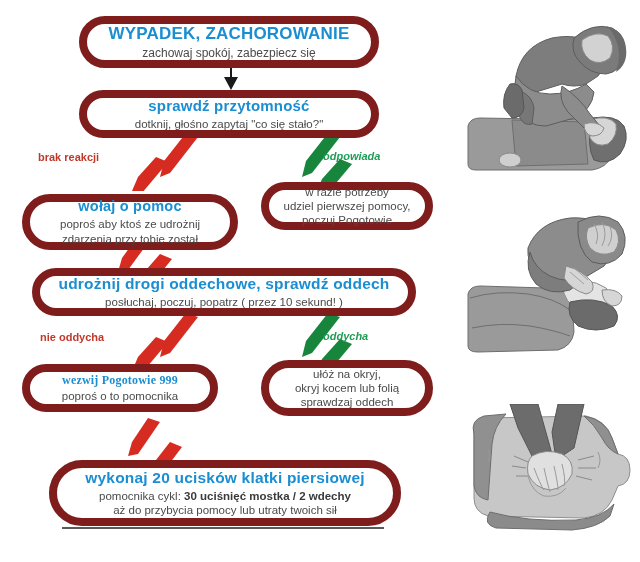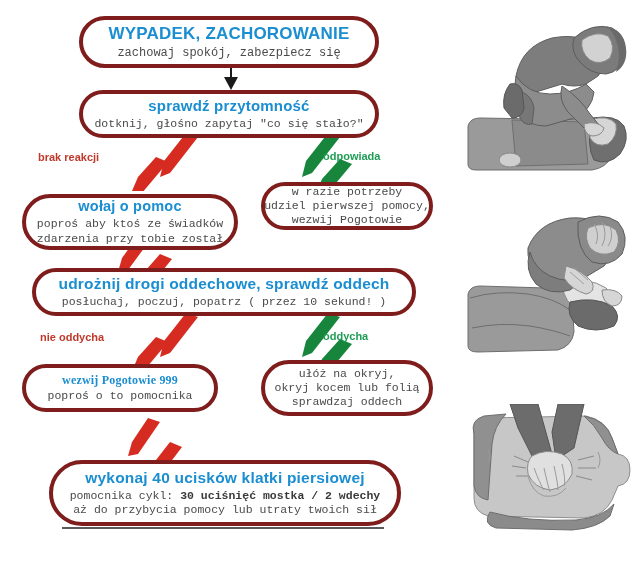--- a/index.html
+++ b/index.html
@@ -9,21 +9,21 @@
     font-family:"Liberation Sans","DejaVu Sans",sans-serif;
     overflow:hidden;
     position:relative;
   }
   #canvas{position:absolute;left:0;top:0;width:640px;height:562px;}
 
   
   .box{
     position:absolute;
     box-sizing:border-box;
-    border:4px solid #7f1d1d;
+    border:8px solid #7f1d1d;
     border-radius:40px;
     background:#ffffff;
     text-align:center;
     display:flex;
     flex-direction:column;
     justify-content:center;
     align-items:center;
     padding:3px 8px;
     z-index:5;
   }
@@ -31,34 +31,33 @@
     color:#1b8ed2;
     font-weight:bold;
     letter-spacing:.2px;
     line-height:1.18;
     white-space:nowrap;
   }
   .box .sub{
     color:#4a4a4a;
     line-height:1.24;
     white-space:nowrap;
-    font-family:Liberation Mono, monospace;
   }
   .box .sub b{color:#3a3a3a;}
 
   
   .blabel{
     position:absolute;
     font-weight:bold;
     font-size:11px;
     white-space:nowrap;
     z-index:6;
   }
   .blabel.red{color:#c0392b;}
-  .blabel.green{color:#1f9d55;}
+  .blabel.green{color:#1f9d55;font-style:italic;}
 
   
   .arrow{position:absolute;z-index:4;}
 
   
   .photo{
     position:absolute;
     overflow:hidden;
     background:#ffffff;
   }
@@ -119,28 +118,28 @@
     <div class="title" style="font-size:15px;">sprawdź przytomność</div>
     <div class="sub" style="font-size:11.5px;margin-top:2px;">dotknij, głośno zapytaj "co się stało?"</div>
   </div>
 
   <div class="blabel red" style="left:38px;top:151px;">brak reakcji</div>
 
   <div class="blabel green" style="left:323px;top:150px;">odpowiada</div>
 
   <div class="box" style="left:22px;top:194px;width:216px;height:56px;">
     <div class="title" style="font-size:14.5px;">wołaj o pomoc</div>
-    <div class="sub" style="font-size:11.5px;margin-top:2px;">poproś aby ktoś ze świadków</div>
+    <div class="sub" style="font-size:11.5px;margin-top:2px;">poproś aby ktoś ze udrożnij</div>
     <div class="sub" style="font-size:11.5px;">zdarzenia przy tobie został</div>
   </div>
 
   <div class="box" style="left:261px;top:182px;width:172px;height:48px;border-radius:28px;">
     <div class="sub" style="font-size:11.5px;">w razie potrzeby</div>
     <div class="sub" style="font-size:11.5px;">udziel pierwszej pomocy,</div>
-    <div class="sub" style="font-size:11.5px;">wezwij Pogotowie</div>
+    <div class="sub" style="font-size:11.5px;">poczuj Pogotowie</div>
   </div>
 
   <div class="box" style="left:32px;top:268px;width:384px;height:48px;">
     <div class="title" style="font-size:15.5px;">udrożnij drogi oddechowe, sprawdź oddech</div>
     <div class="sub" style="font-size:11.5px;margin-top:2px;">posłuchaj, poczuj, popatrz ( przez 10 sekund! )</div>
   </div>
 
   <div class="blabel red" style="left:40px;top:331px;">nie oddycha</div>
 
   <div class="blabel green" style="left:323px;top:330px;">oddycha</div>
@@ -150,21 +149,21 @@
     <div class="sub" style="font-size:11.5px;margin-top:2px;">poproś o to pomocnika</div>
   </div>
 
   <div class="box" style="left:261px;top:360px;width:172px;height:56px;border-radius:28px;">
     <div class="sub" style="font-size:11.5px;">ułóż na okryj,</div>
     <div class="sub" style="font-size:11.5px;">okryj kocem lub folią</div>
     <div class="sub" style="font-size:11.5px;">sprawdzaj oddech</div>
   </div>
 
   <div class="box" style="left:49px;top:460px;width:352px;height:66px;">
-    <div class="title" style="font-size:15.5px;">wykonaj 40 ucisków klatki piersiowej</div>
+    <div class="title" style="font-size:15.5px;">wykonaj 20 ucisków klatki piersiowej</div>
     <div class="sub" style="font-size:11.5px;margin-top:2px;">
       <span>pomocnika cykl:  </span><b>30 uciśnięć mostka / 2 wdechy</b>
     </div>
     <div class="sub" style="font-size:11.5px;">aż do przybycia pomocy lub utraty twoich sił</div>
   </div>
 
   <div class="baserule"></div>
 
   <div class="photo" style="left:466px;top:14px;width:166px;height:172px;">
     <svg width="166" height="172" viewBox="0 0 166 172">

